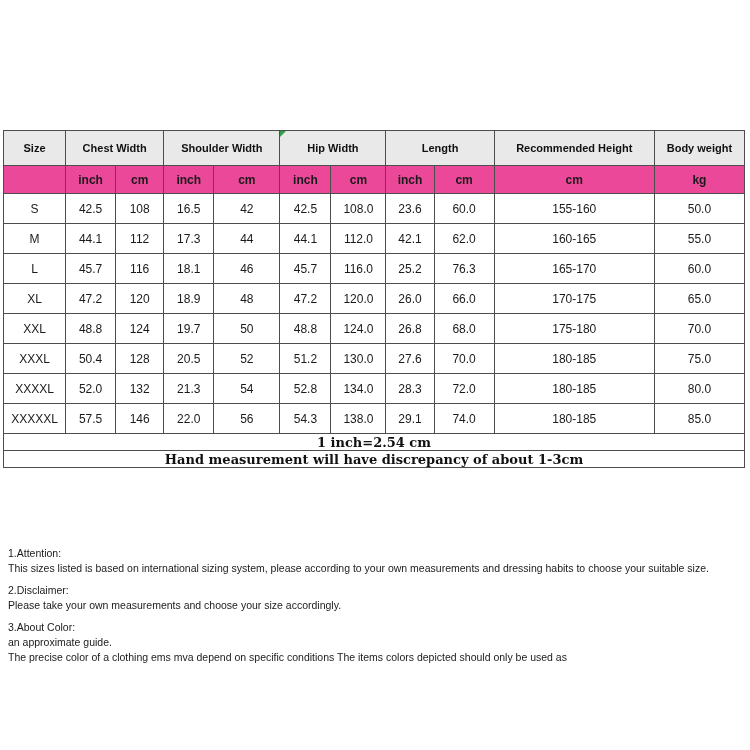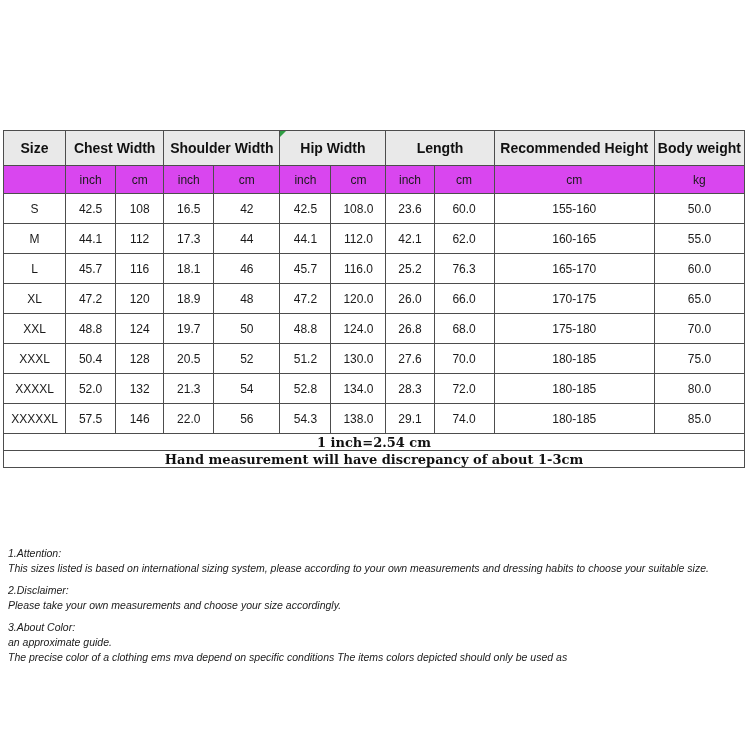--- a/index.html
+++ b/index.html
@@ -25,29 +25,29 @@
     padding: 0;
     overflow: hidden;
     white-space: nowrap;
   }
   tr.header-group-row { height: 35px; }
   tr.unit-row { height: 28px; }
   .size-table tbody tr { height: 30px; }
   tr.footnote-row { height: 17px; }
   .size-table th.group {
     background: #e9e9e9;
-    font-size: 14px;
+    font-size: 11px;
     font-weight: bold;
     color: #111;
     position: relative;
   }
   .size-table td.unit {
-    background: #d946ef;
+    background: #ec4899;
     font-size: 12px;
-    font-weight: normal;
+    font-weight: bold;
   }
   .size-table tbody td {
     background: #ffffff;
     font-size: 12px;
   }
   .size-table td.footnote {
     font-family: "DejaVu Serif", serif;
     font-size: 13px;
     font-weight: bold;
     color: #111;
@@ -62,21 +62,21 @@
   }
   .notes {
     position: absolute;
     left: 8px; top: 546px;
     width: 742px;
     font-size: 10.5px;
     line-height: 15px;
     color: #1a1a1a;
   }
   .note-block { margin-bottom: 7px; }
-  .note-line, .note-heading { white-space: nowrap; font-style: italic; }
+  .note-line, .note-heading { white-space: nowrap; }
 </style>
 </head>
 <body>
 
 <table class="size-table">
   <colgroup id="cols">
       <col style="width: 62px;">
       <col style="width: 50px;">
       <col style="width: 48px;">
       <col style="width: 50px;">

